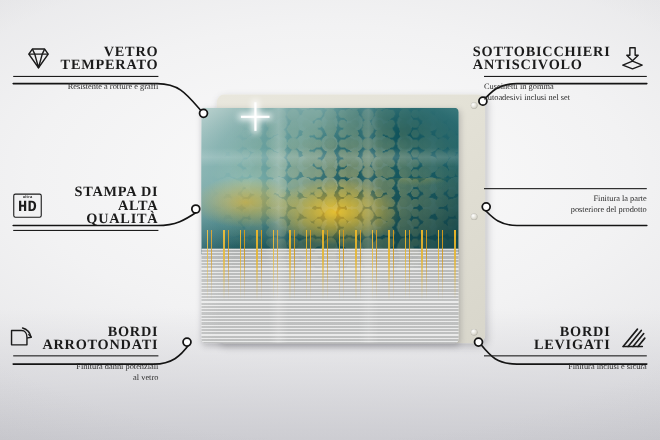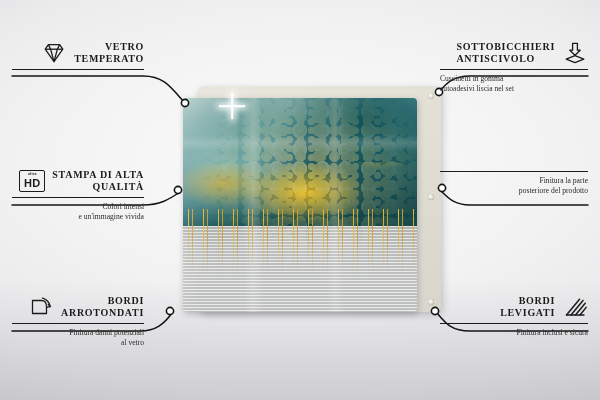--- a/index.html
+++ b/index.html
@@ -93,32 +93,32 @@
 
   
   .callout{position:absolute;width:170px;}
   .callout.left{text-align:right;}
   .callout.right{text-align:left;}
   .ct-head{display:flex;align-items:center;gap:7px;}
   .callout.left .ct-head{justify-content:flex-end;flex-direction:row;}
   .callout.right .ct-head{justify-content:flex-start;flex-direction:row-reverse;}
   .ct-icon{width:26px;height:26px;flex:0 0 26px;display:flex;align-items:center;justify-content:center;}
   .ct-icon svg{display:block;}
-  .ct-title{font-size:10px;font-weight:700;letter-spacing:.7px;
+  .ct-title{font-size:13px;font-weight:700;letter-spacing:.7px;
     line-height:12.5px;color:#1b1b1b;text-transform:uppercase;}
   .ct-rule{height:0;border-top:1.1px solid #1c1c1c;margin-top:3px;width:100%;}
   .ct-desc{margin-top:4px;font-size:7.6px;line-height:9.6px;color:#2a2a2a;
     font-family:"Liberation Serif", serif;}
 
   .hd-badge{width:24px;height:20px;border:1.4px solid #1b1b1b;border-radius:2px;
     display:flex;flex-direction:column;align-items:center;justify-content:center;line-height:1;}
   .hd-badge .u{font-size:3.6px;font-weight:700;letter-spacing:.2px;color:#1b1b1b;
     font-family:"Liberation Sans", sans-serif;}
-  .hd-badge .h{font-size:11px;font-weight:700;letter-spacing:.3px;color:#1b1b1b;
-    font-family:Liberation Sans, sans-serif;margin-top:.5px;}
+  .hd-badge .h{font-size:14px;font-weight:700;letter-spacing:.3px;color:#1b1b1b;
+    font-family:Liberation Mono, monospace;margin-top:.5px;}
 
   #connectors{position:absolute;inset:0;width:600px;height:400px;pointer-events:none;}
 </style>
 </head>
 <body>
 
 <div id="stage">
 
   <div class="bg-base"></div>
   <div class="bg-floor"></div>
@@ -175,40 +175,37 @@
             <path d="M6.4,2.6 L8.6,7.2 L12,19.6 L15.4,7.2 L17.6,2.6"></path>
           </g>
         </svg>
       </span>
       <span class="ct-title">
         <span>VETRO</span><br>
         <span>TEMPERATO</span>
       </span>
     </div>
     <div class="ct-rule"></div>
+    <div class="ct-desc">Resistente a rotture e graffi</div>
   </div>
 
   <div class="callout left" style="left:12px;top:168px;width:132px;">
     <div class="ct-head">
       <span class="ct-icon">
         <span class="hd-badge">
           <span class="u">ultra</span>
           <span class="h">HD</span>
         </span>
       </span>
       <span class="ct-title">
         <span>STAMPA DI ALTA</span><br>
         <span>QUALITÀ</span>
       </span>
     </div>
     <div class="ct-rule"></div>
-    <div class="ct-desc">
-      <span>Colori intensi</span><br>
-      <span>e un'immagine vivida</span>
-    </div>
   </div>
 
   <div class="callout left" style="left:12px;top:294px;width:132px;">
     <div class="ct-head">
       <span class="ct-icon">
         <svg width="24" height="22" viewBox="0 0 24 22">
           <g fill="none" stroke="#1b1b1b" stroke-width="1.3" stroke-linejoin="round" stroke-linecap="round">
             <path d="M3.5,4.5 L12.5,4.5 C15.6,4.5 17.5,7 17.5,10.5 L17.5,17.5 L3.5,17.5 Z"></path>
             <path d="M13.5,2.2 C17.6,3.4 20.2,6.2 21.2,10.2"></path>
             <path d="M21.4,10.6 L19.2,8.2 M21.4,10.6 L18.2,11.2"></path>
@@ -238,21 +235,21 @@
         </svg>
       </span>
       <span class="ct-title">
         <span>SOTTOBICCHIERI</span><br>
         <span>ANTISCIVOLO</span>
       </span>
     </div>
     <div class="ct-rule"></div>
     <div class="ct-desc">
       <span>Cuscinetti in gomma</span><br>
-      <span>autoadesivi liscia nel set</span>
+      <span>autoadesivi inclusi nel set</span>
     </div>
   </div>
 
   <div class="callout right" style="right:12px;top:168px;width:148px;text-align:right;">
     <div class="ct-rule"></div>
     <div class="ct-desc">
       <span>Finitura la parte</span><br>
       <span>posteriore del prodotto</span>
     </div>
   </div>

